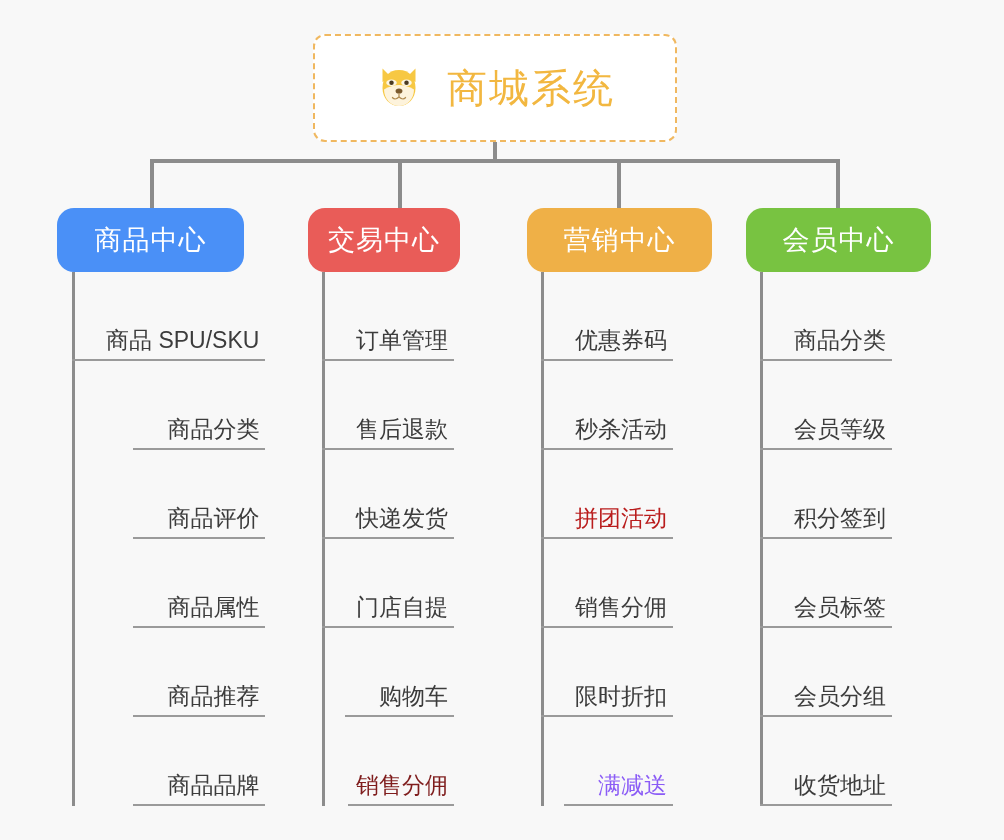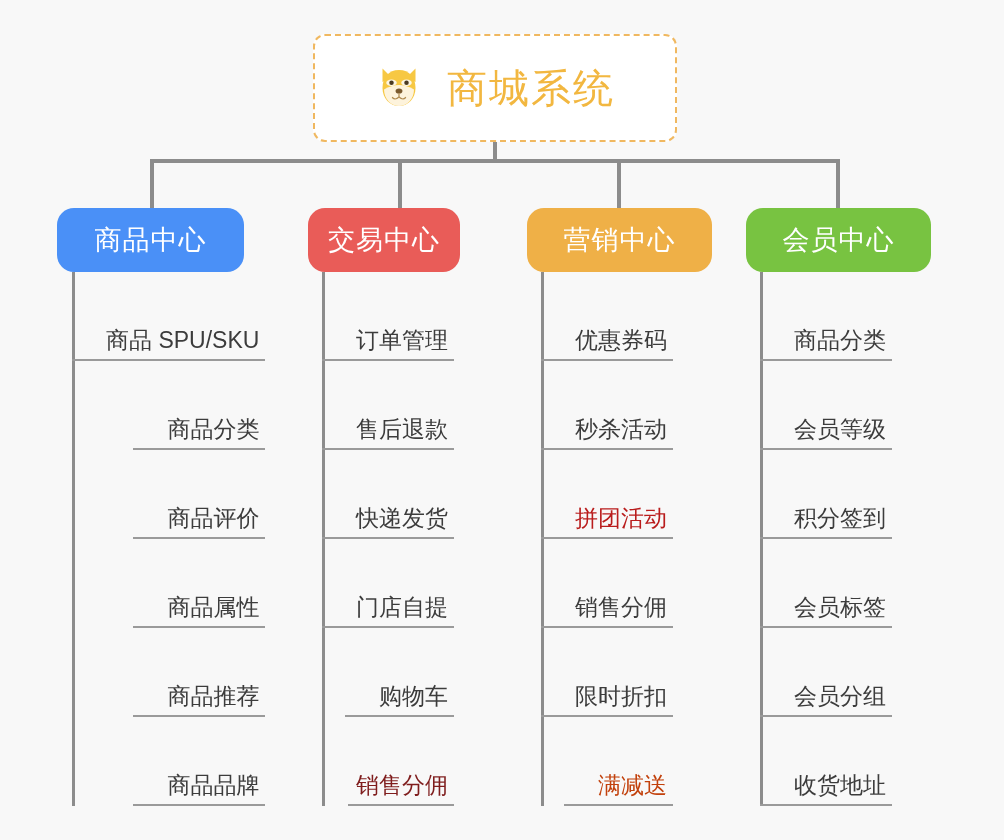--- a/index.html
+++ b/index.html
@@ -218,21 +218,21 @@
     <div class="leaf-item">
         <span class="leaf-label" style="color: #b91c1c; border-bottom-color: rgb(154, 154, 154);">拼团活动</span>
       </div>
     <div class="leaf-item">
         <span class="leaf-label" style="color: rgb(60, 60, 60); border-bottom-color: rgb(154, 154, 154);">销售分佣</span>
       </div>
     <div class="leaf-item">
         <span class="leaf-label" style="color: rgb(60, 60, 60); border-bottom-color: rgb(154, 154, 154);">限时折扣</span>
       </div>
     <div class="leaf-item">
-        <span class="leaf-label" style="color: #c2410c; border-bottom-color: rgb(154, 154, 154);">满减送</span>
+        <span class="leaf-label" style="color: #8b5cf6; border-bottom-color: rgb(154, 154, 154);">满减送</span>
       </div>
   </div>
 
   <div class="leaf-col" style="left:760px;">
     <div class="leaf-spine" style="background: rgb(140, 140, 140); height: 534px;"></div>
     <div class="leaf-item">
         <span class="leaf-label" style="color: rgb(60, 60, 60); border-bottom-color: rgb(154, 154, 154);">商品分类</span>
       </div>
     <div class="leaf-item">
         <span class="leaf-label" style="color: rgb(60, 60, 60); border-bottom-color: rgb(154, 154, 154);">会员等级</span>

